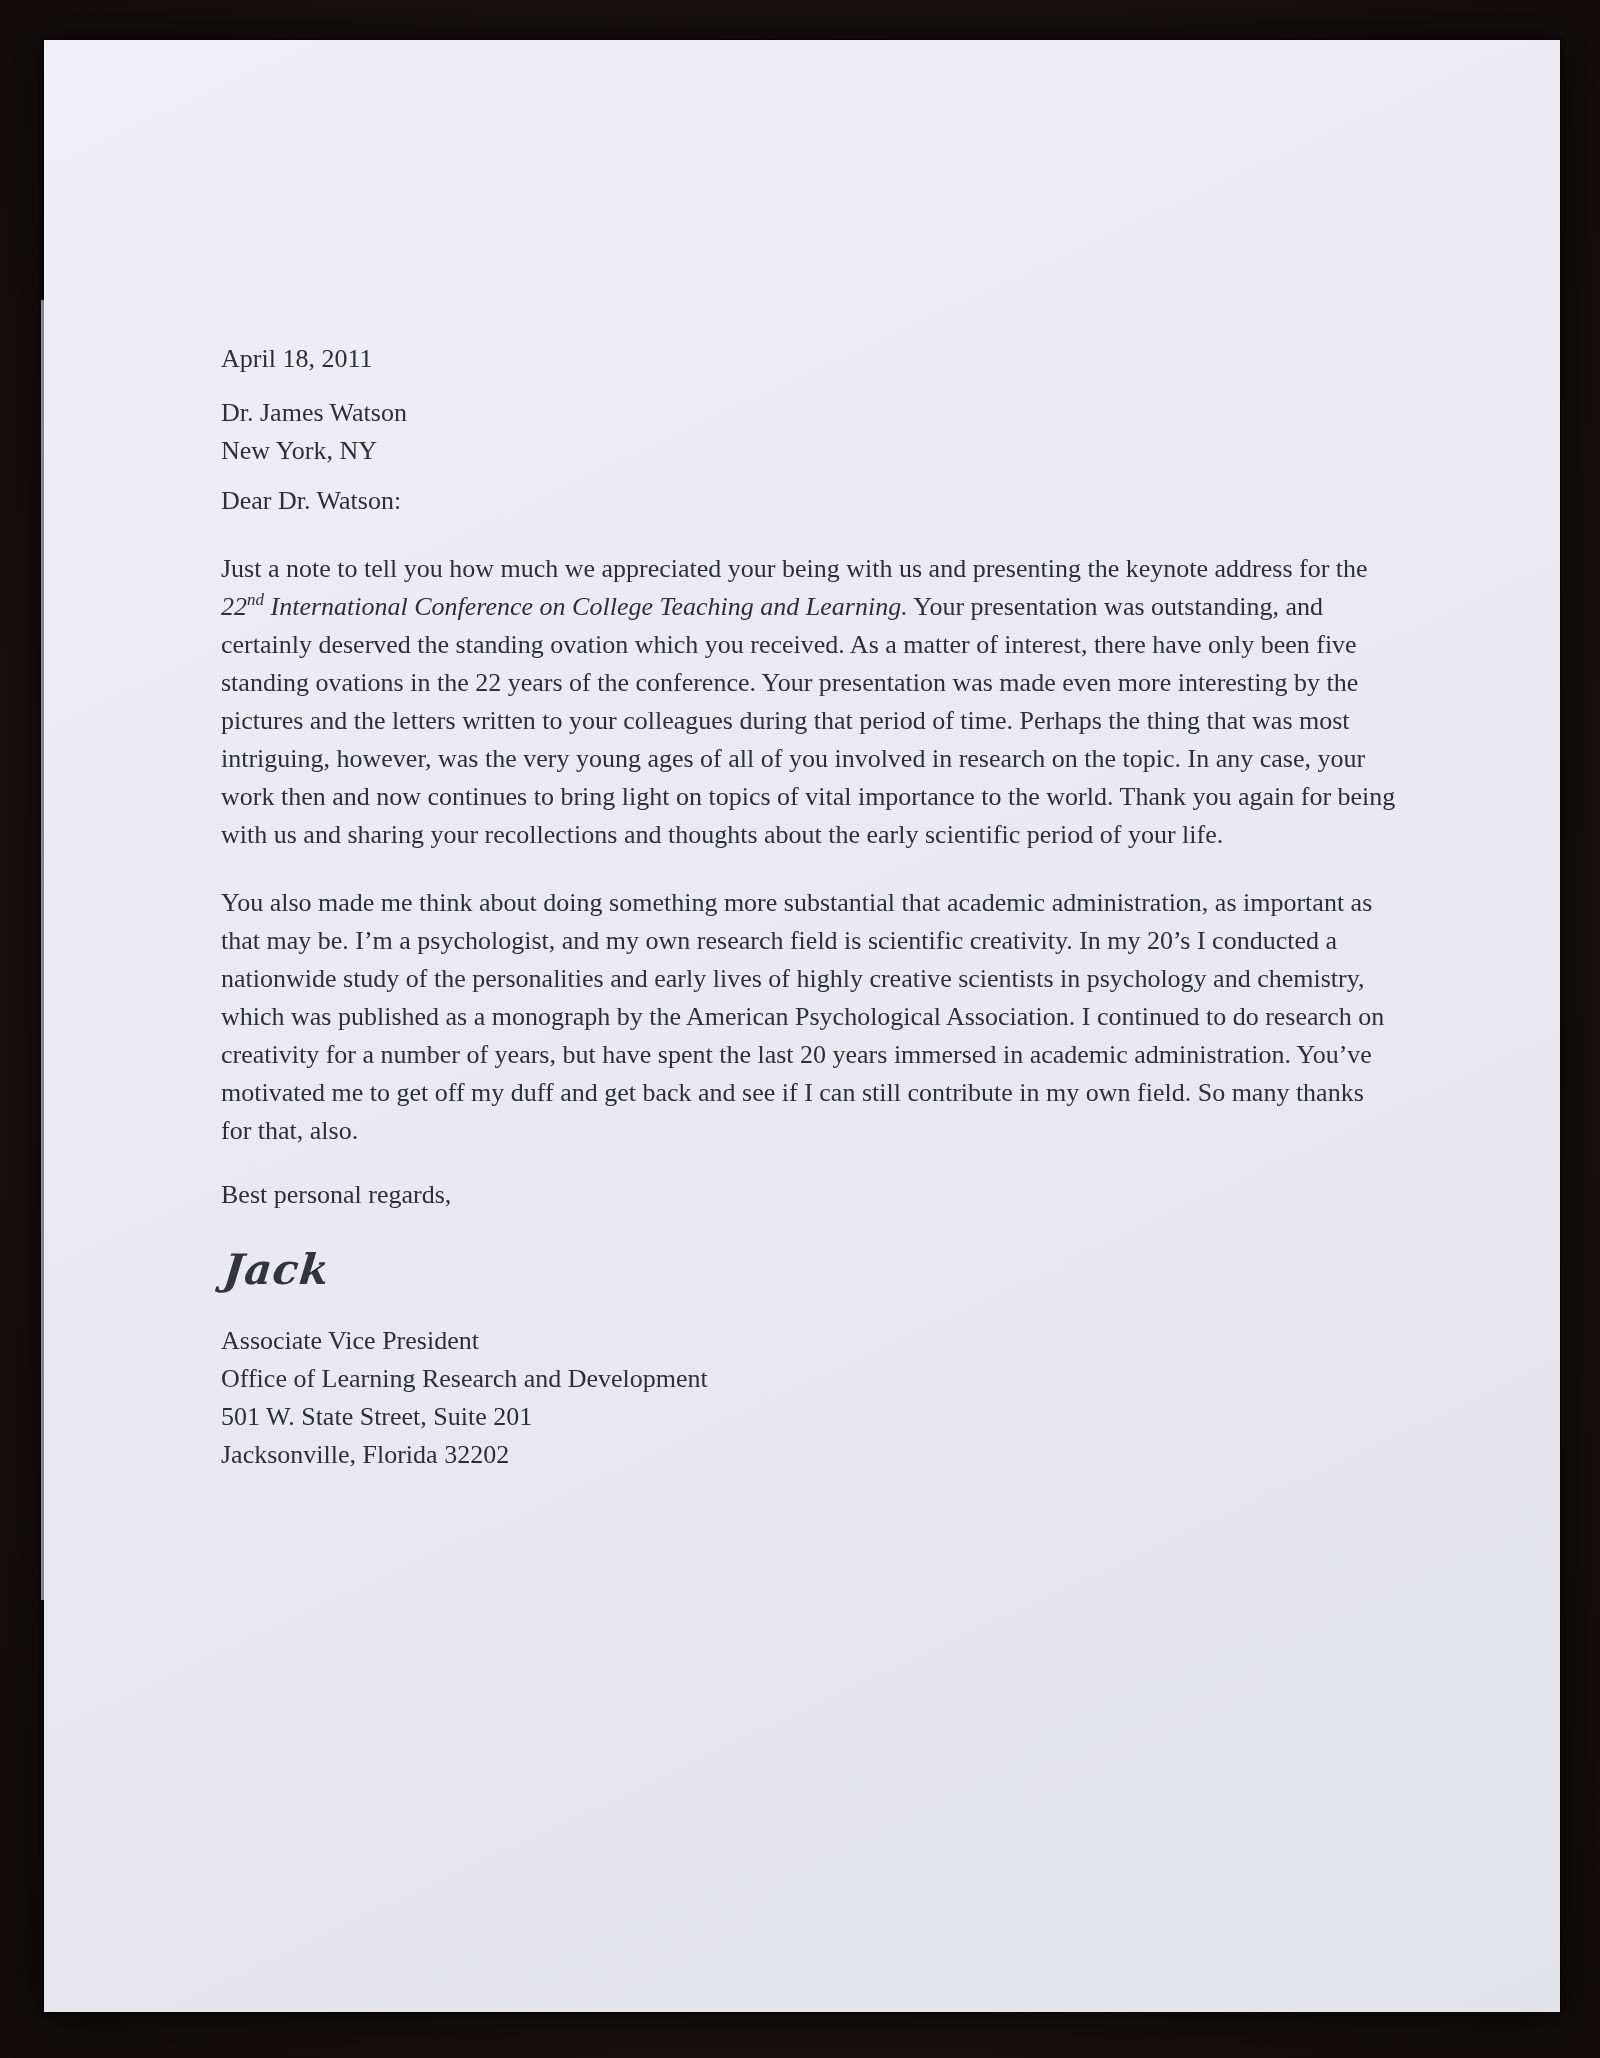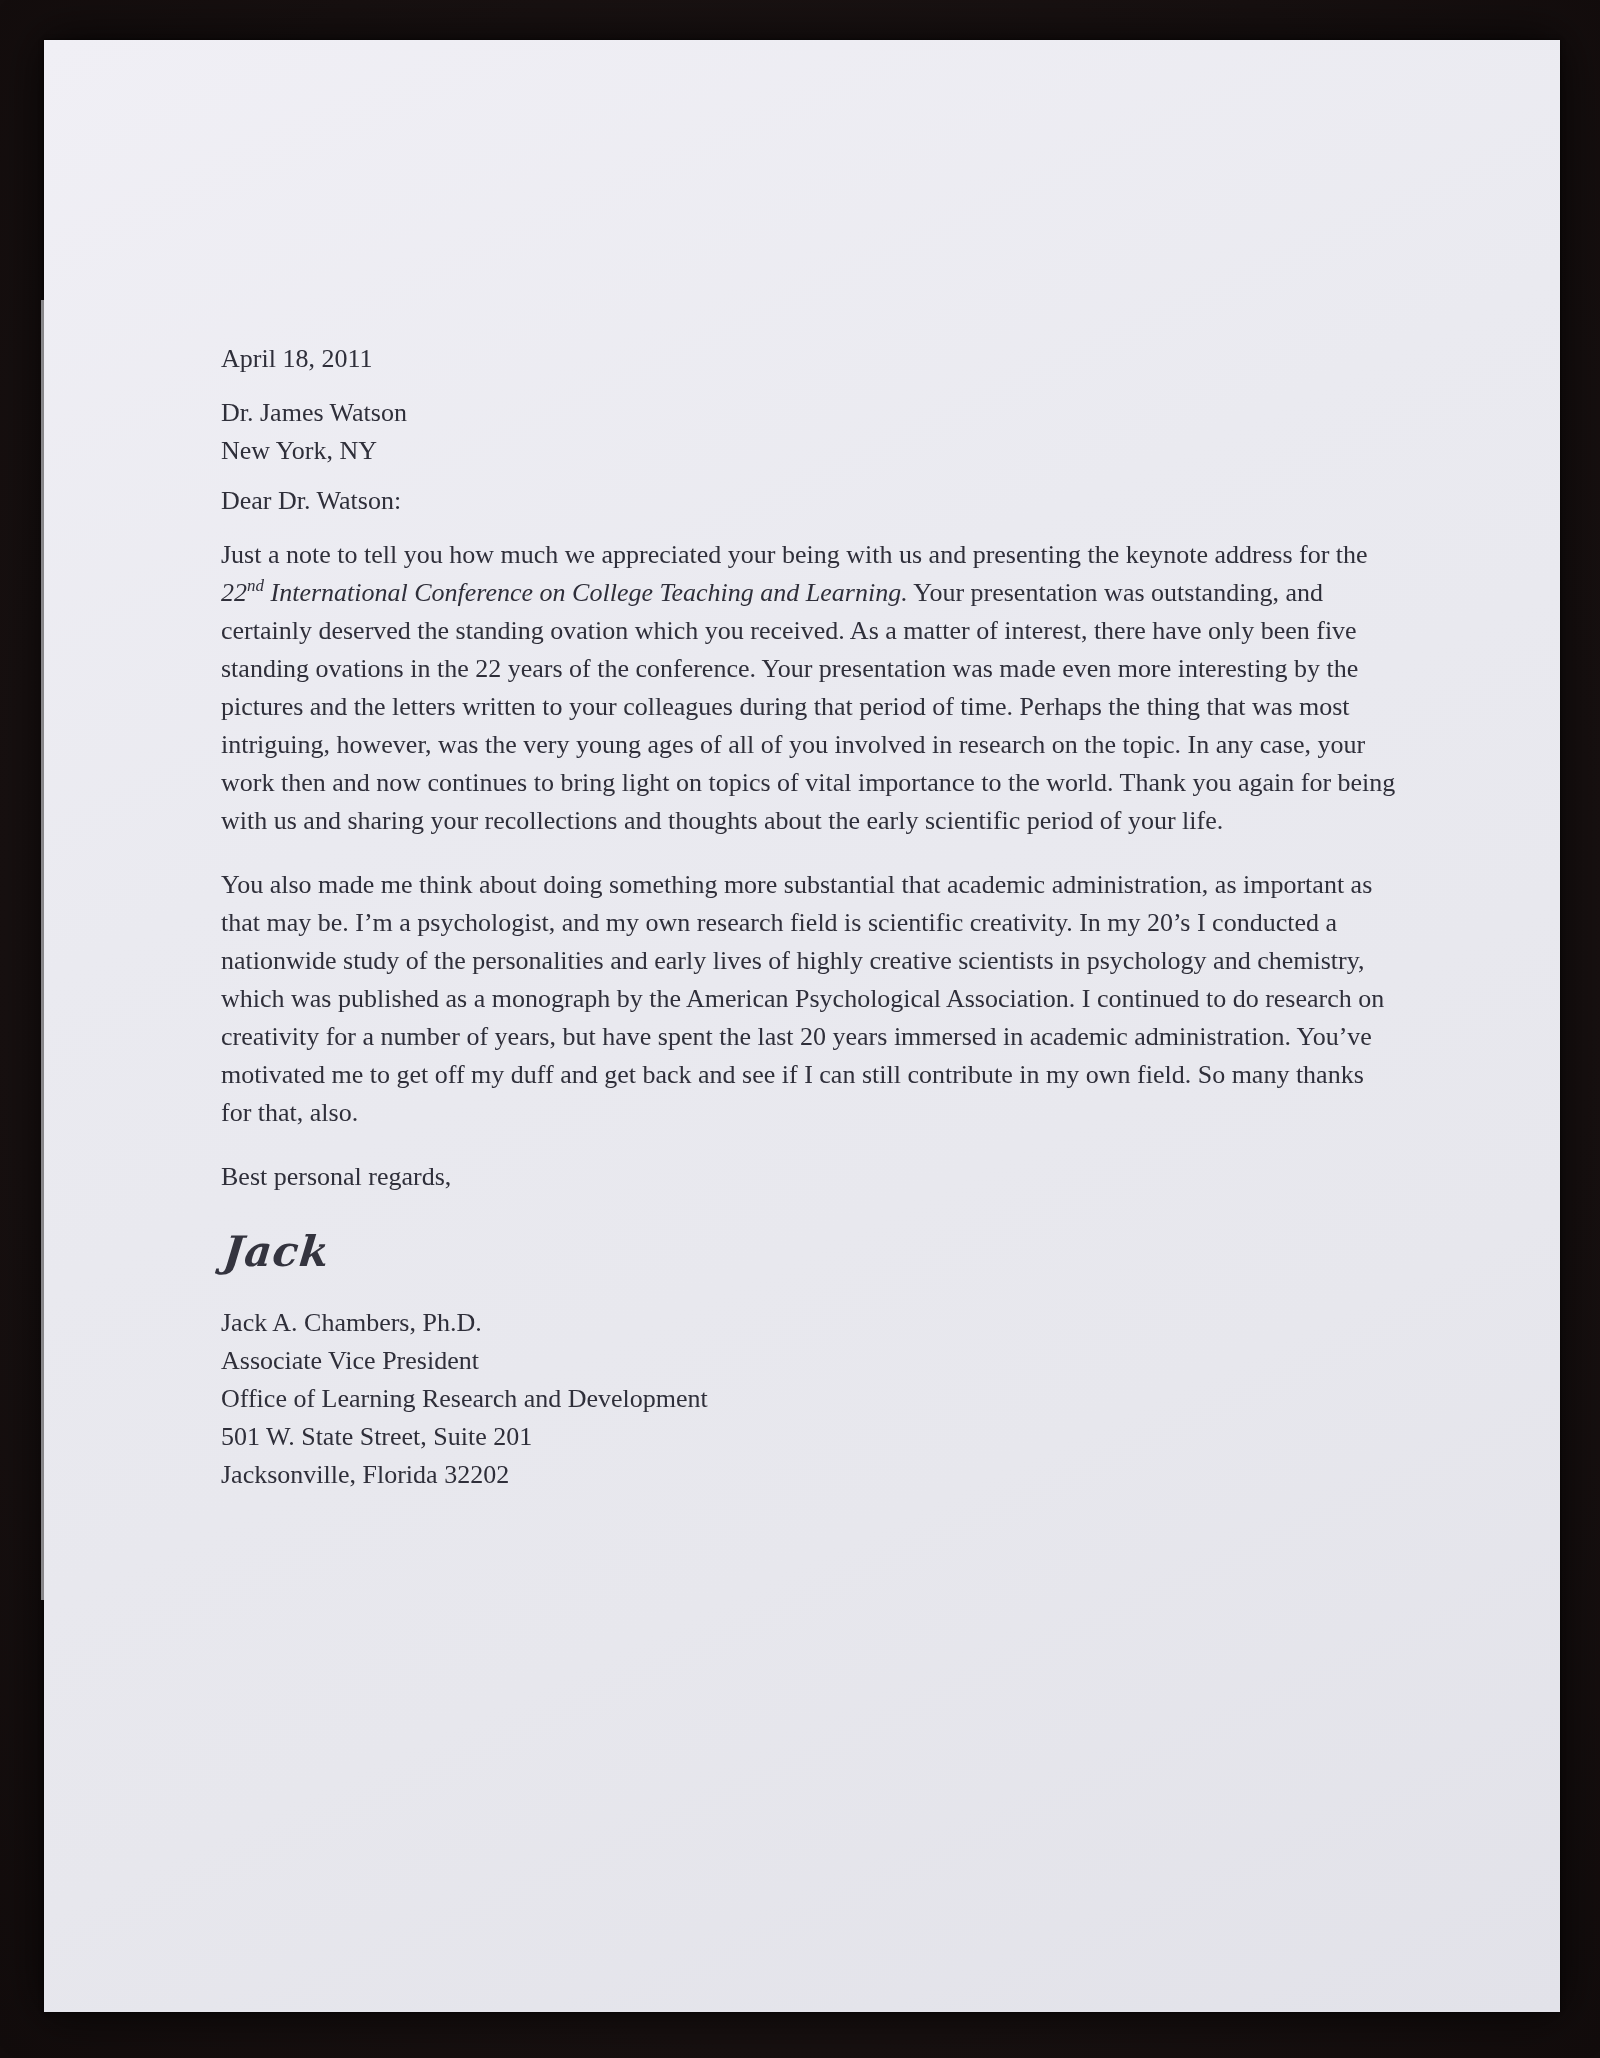--- a/index.html
+++ b/index.html
@@ -46,21 +46,21 @@
   .date-line {
     margin: 0;
   }
   .recipient-block {
     margin-top: 16px;
   }
   .salutation {
     margin-top: 12px;
   }
   .body-paragraph {
-    margin-top: 16px;
+    margin-top: 30px;
     text-align: left;
   }
   .body-paragraph + .body-paragraph {
   }
   .italic {
     font-style: italic;
   }
   .sup {
     font-style: italic;
     vertical-align: super;
@@ -107,20 +107,19 @@
 
   <p class="body-paragraph"><span>Just a note to tell you how much we appreciated your being with us and presenting the keynote address for the </span><span class="italic">22</span><span class="sup">nd</span><span class="italic"> International Conference on College Teaching and Learning.</span><span> Your presentation was outstanding, and certainly deserved the standing ovation which you received. As a matter of interest, there have only been five standing ovations in the 22 years of the conference. Your presentation was made even more interesting by the pictures and the letters written to your colleagues during that period of time. Perhaps the thing that was most intriguing, however, was the very young ages of all of you involved in research on the topic. In any case, your work then and now continues to bring light on topics of vital importance to the world. Thank you again for being with us and sharing your recollections and thoughts about the early scientific period of your life.</span></p>
 
   <p class="body-paragraph">You also made me think about doing something more substantial that academic administration, as important as that may be. I’m a psychologist, and my own research field is scientific creativity. In my 20’s I conducted a nationwide study of the personalities and early lives of highly creative scientists in psychology and chemistry, which was published as a monograph by the American Psychological Association. I continued to do research on creativity for a number of years, but have spent the last 20 years immersed in academic administration. You’ve motivated me to get off my duff and get back and see if I can still contribute in my own field. So many thanks for that, also.</p>
 
   <div class="closing">Best personal regards,</div>
 
   <div class="signature">Jack</div>
 
   <div class="signature-block">
-    <p class="sig-line">Jack A. Chambers, Ph.D.</p>
     <p class="sig-line">Associate Vice President</p>
     <p class="sig-line">Office of Learning Research and Development</p>
     <p class="sig-line">501 W. State Street, Suite 201</p>
     <p class="sig-line">Jacksonville, Florida 32202</p>
   </div>
 
 </div>
 
 </body></html>

